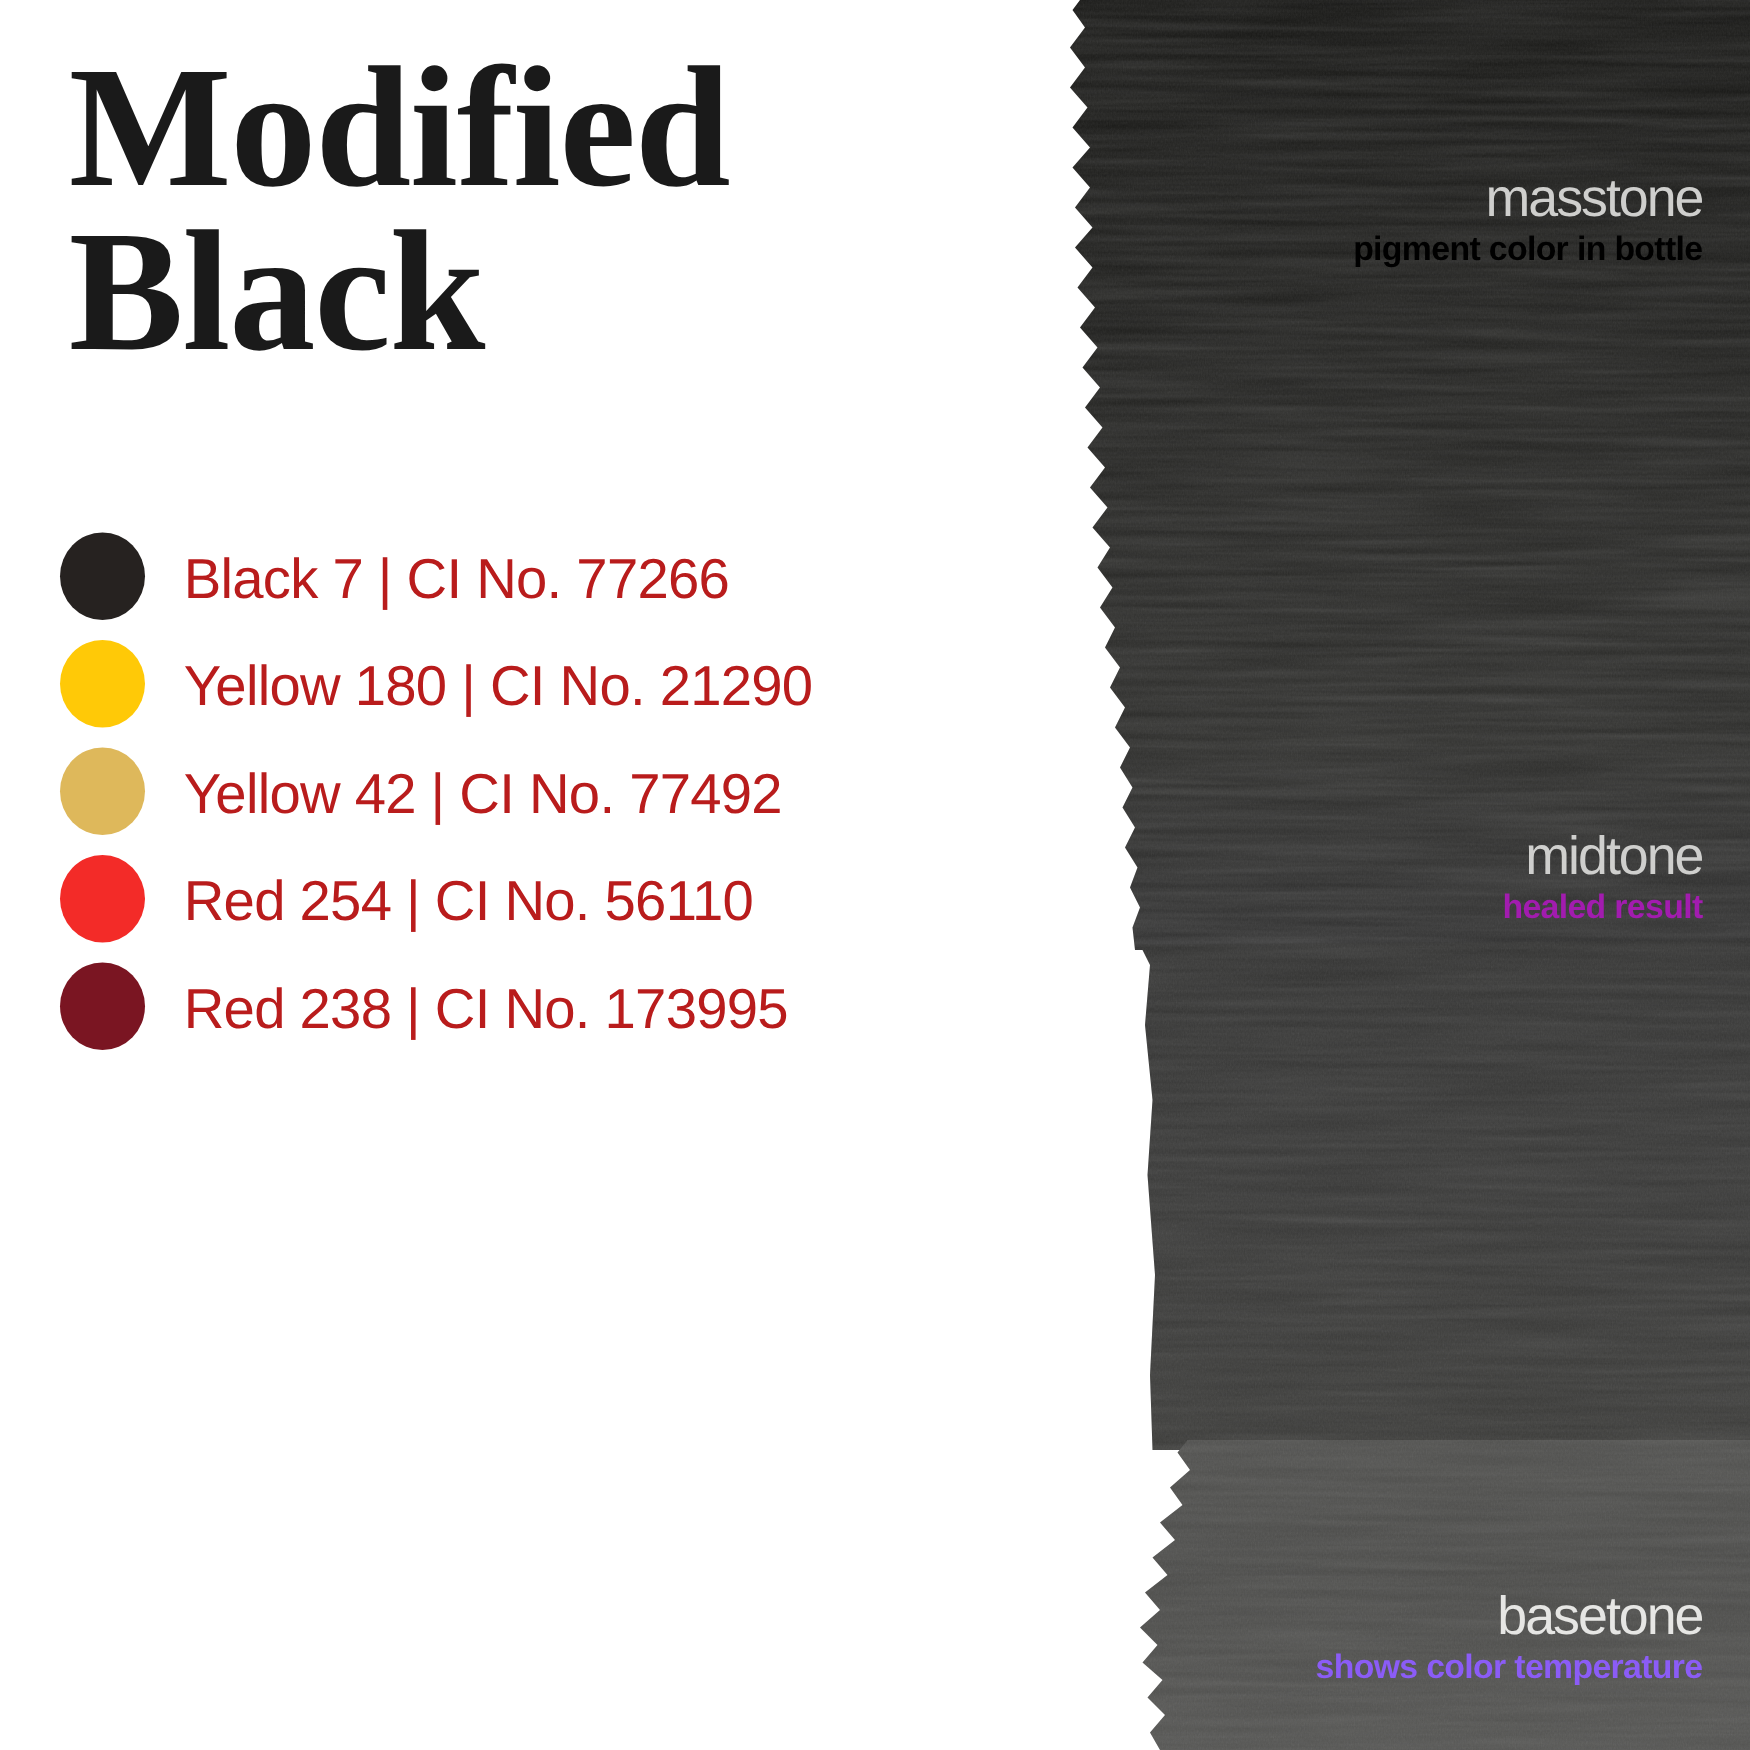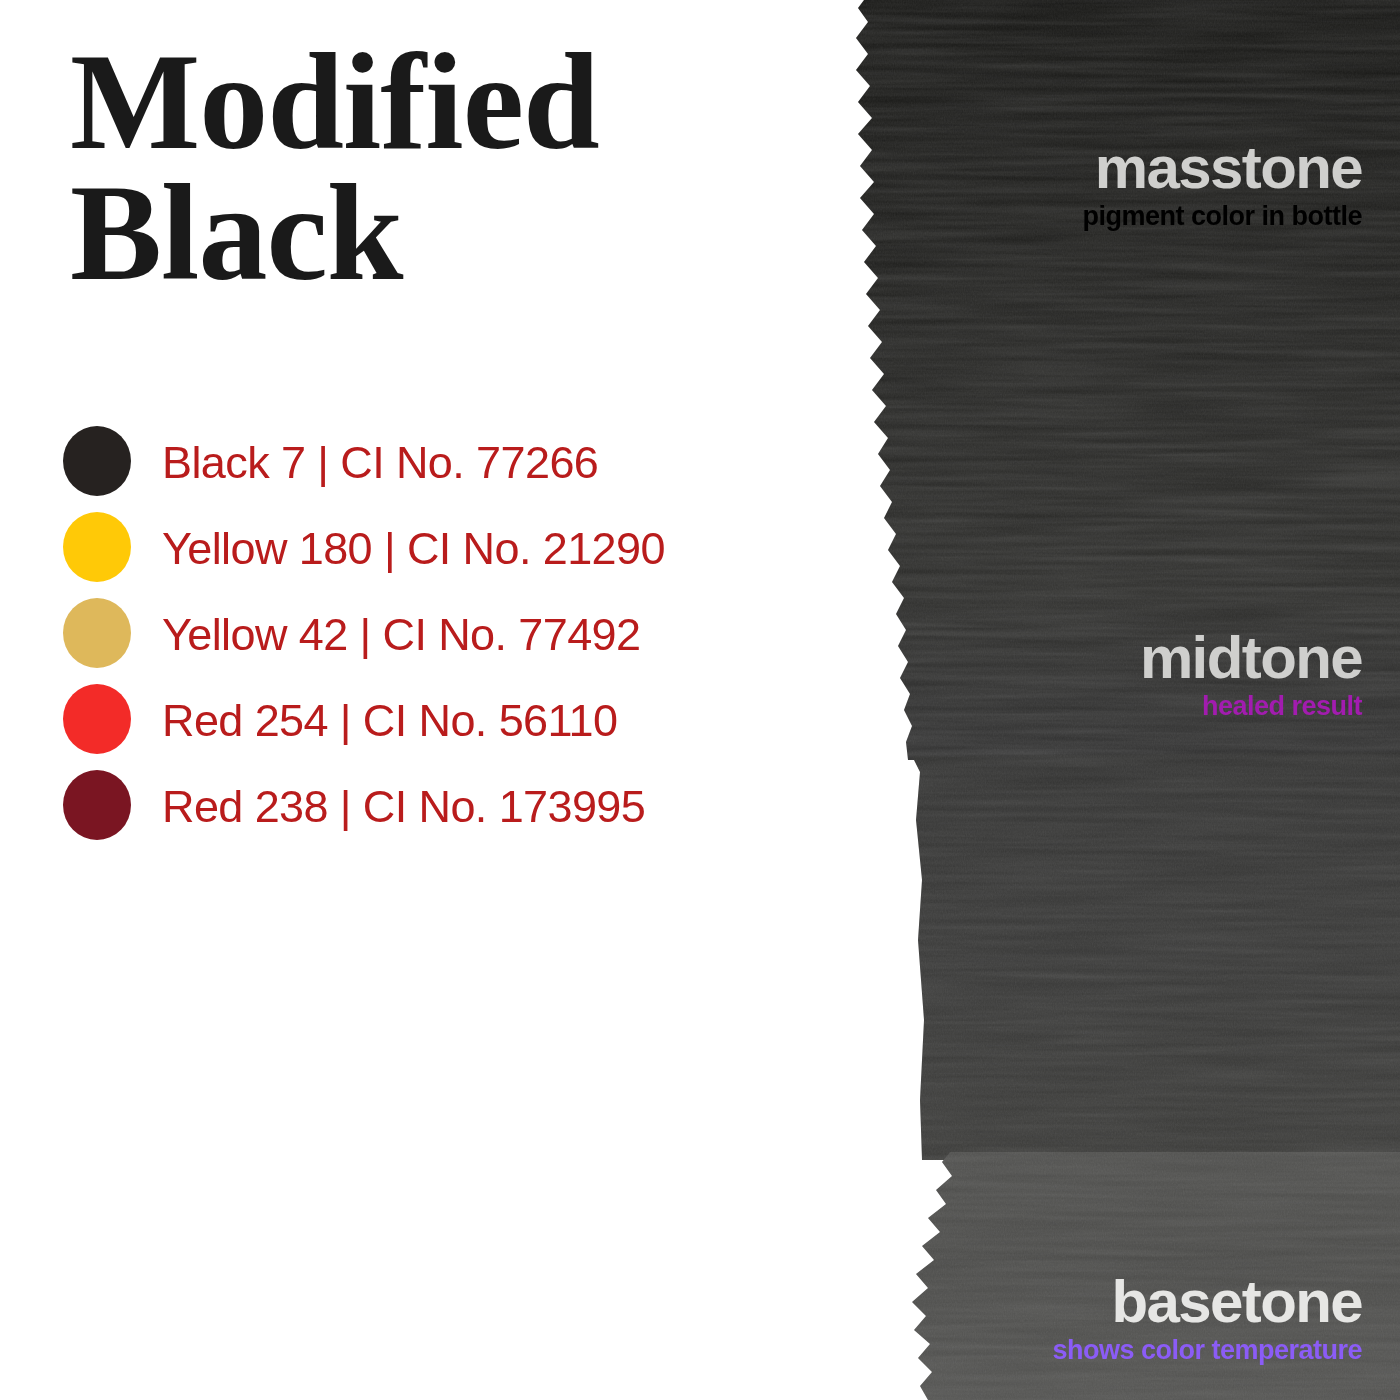--- a/index.html
+++ b/index.html
@@ -17,21 +17,21 @@
     position: relative;
     width: 1400px;
     height: 1400px;
     overflow: hidden;
     background: #ffffff;
   }
 
   
   .left-col {
     position: absolute;
-    left: 16px; top: 0;
+    left: 1px; top: 0;
     width: 860px;
     height: 1012px;
     z-index: 5;
   }
 
   .page-title {
     position: absolute;
     left: 54px;
     top: 36px;
     width: 760px;
@@ -93,39 +93,39 @@
   .swatch-label {
     position: absolute;
     right: 38px;
     text-align: right;
     z-index: 8;
     pointer-events: none;
   }
   .swatch-label .big {
     display: block;
     font-family: "Liberation Sans", sans-serif;
-    font-weight: 700;
-    font-size: 60px;
+    font-weight: 400;
+    font-size: 43px;
     line-height: 1.0;
     letter-spacing: -1.6px;
     color: #cfcfcd;
   }
   .swatch-label .small {
     display: block;
     font-family: "Liberation Sans", sans-serif;
     font-weight: 700;
     font-size: 27px;
     line-height: 1.1;
     letter-spacing: -0.5px;
     color: #d6d6d4;
     margin-top: 4px;
   }
 
   #label-masstone { top: 138px; }
-  #label-midtone  { top: 628px; }
+  #label-midtone  { top: 664px; }
   #label-basetone { top: 1272px; }
 
   #label-basetone .big,
   #label-basetone .small { color: #e6e6e4; }
 </style>
 </head>
 <body>
 
 <div id="card" style="background: rgb(255, 255, 255);">
 

